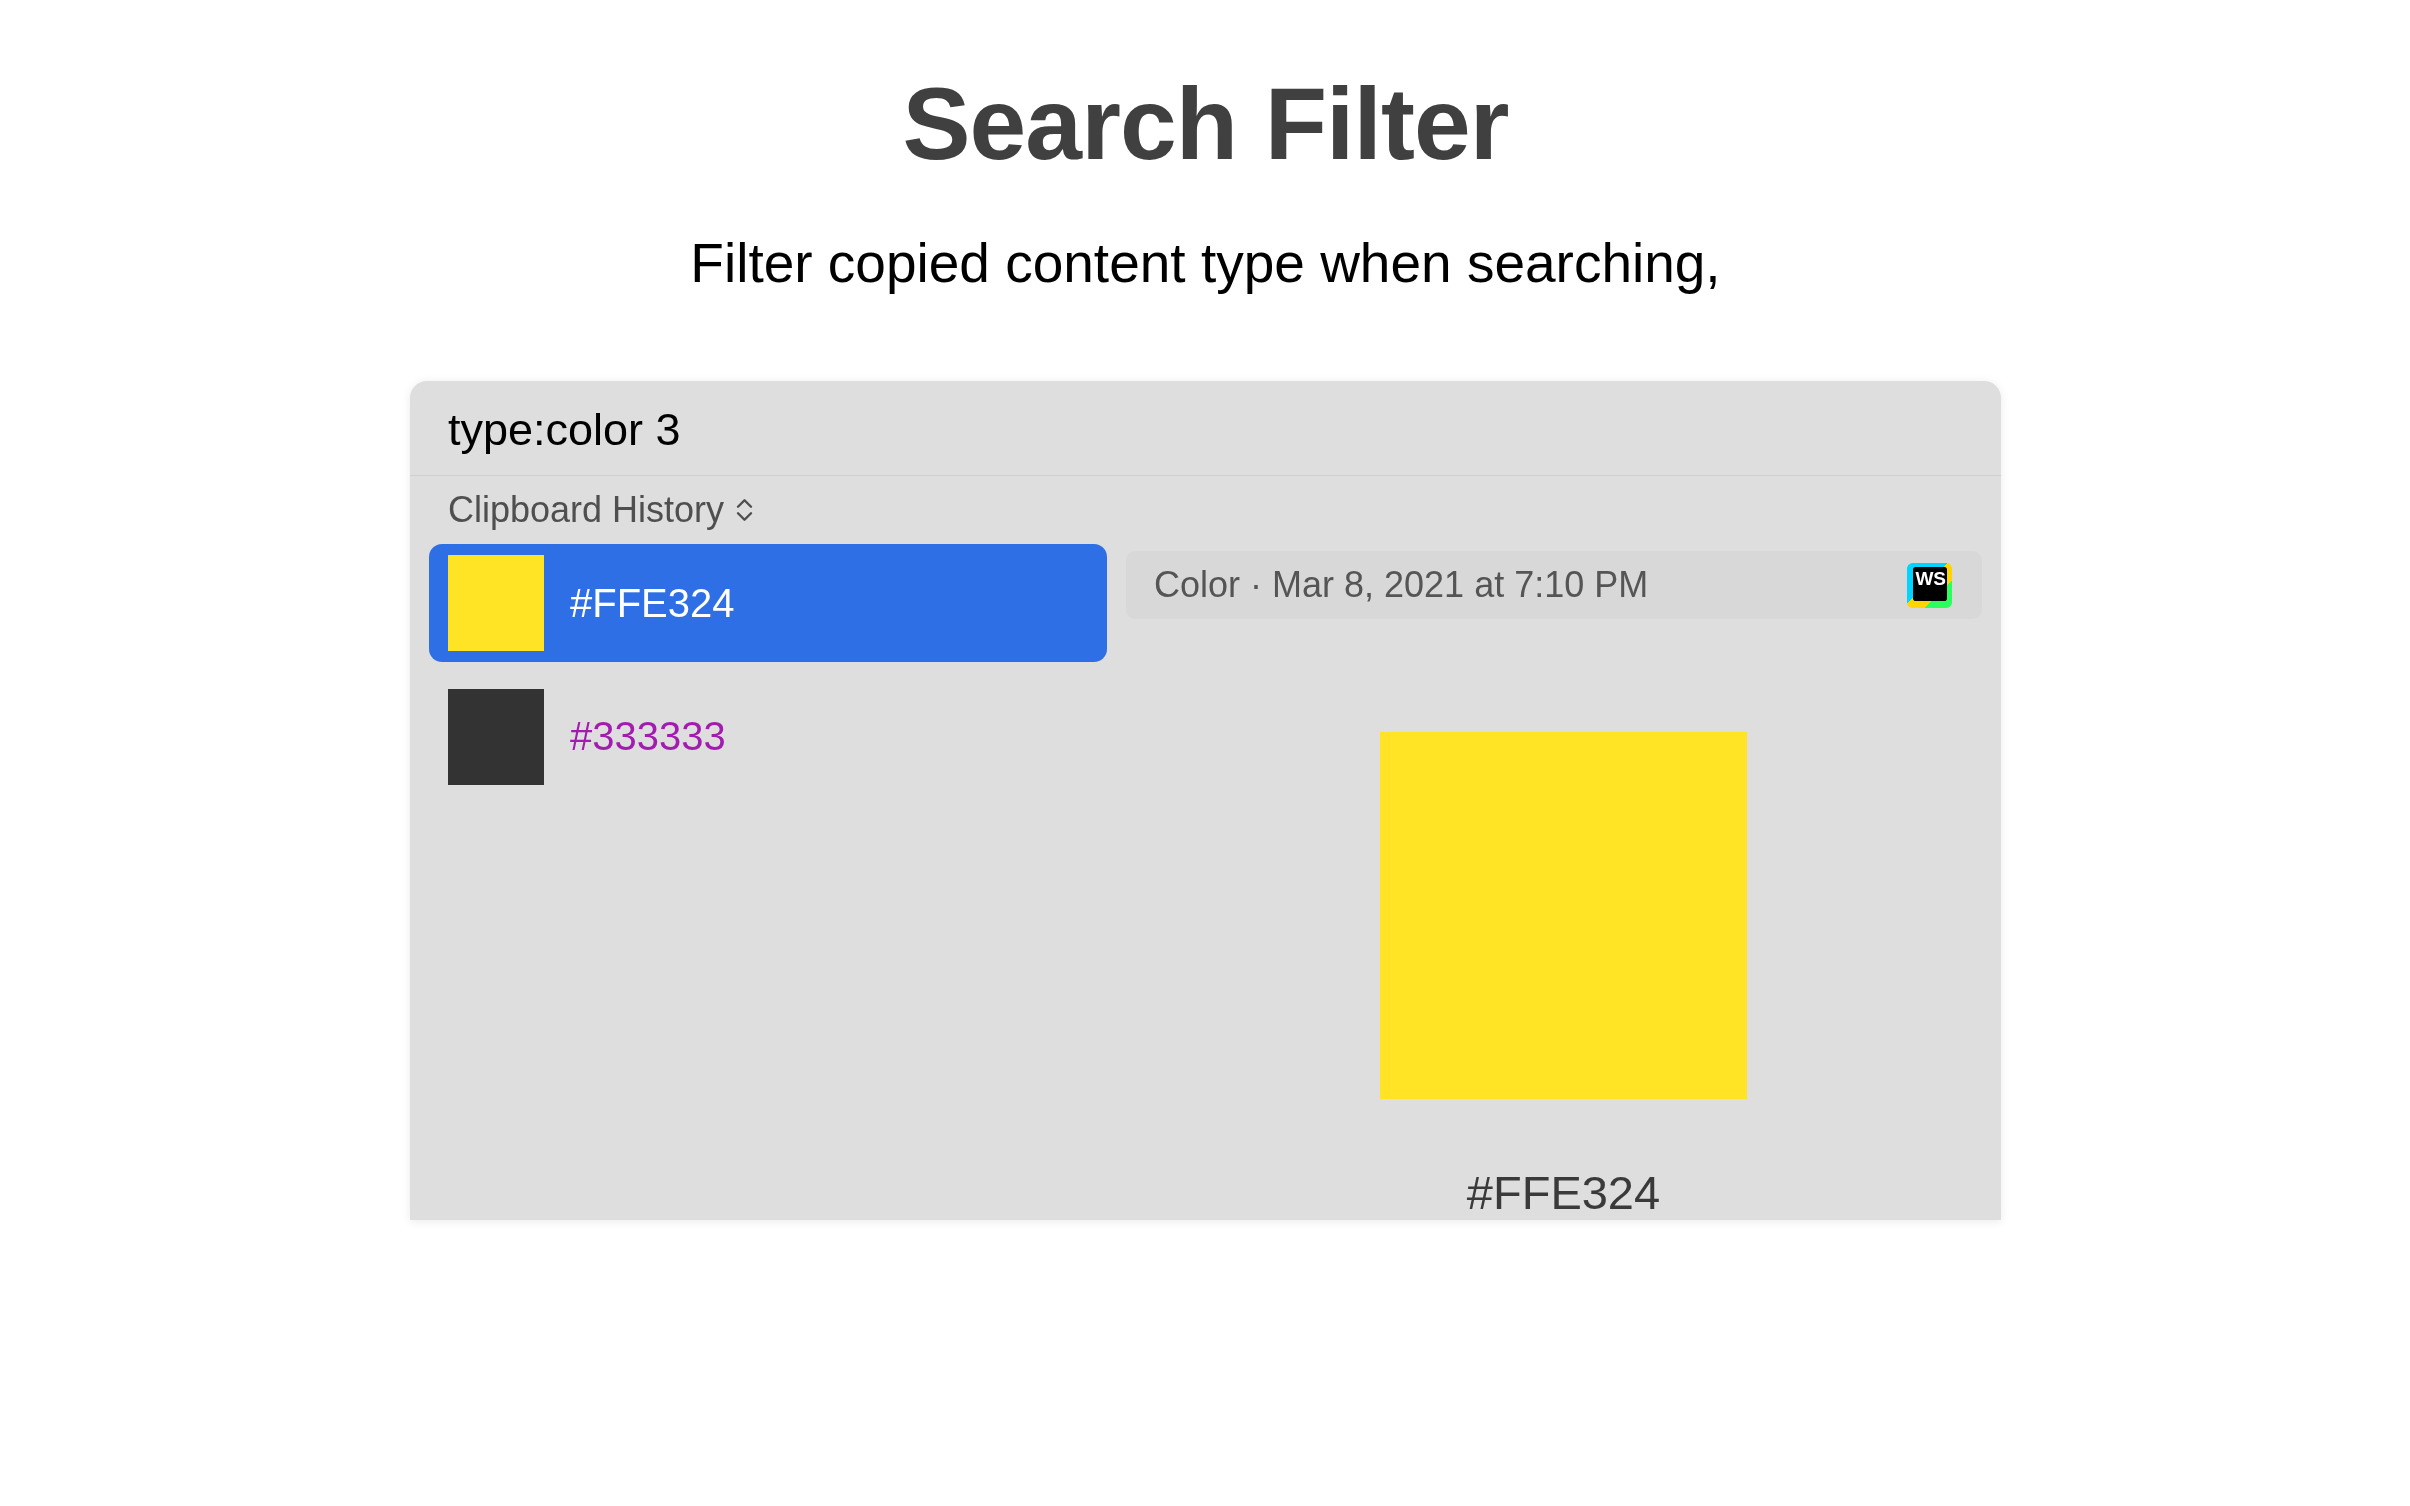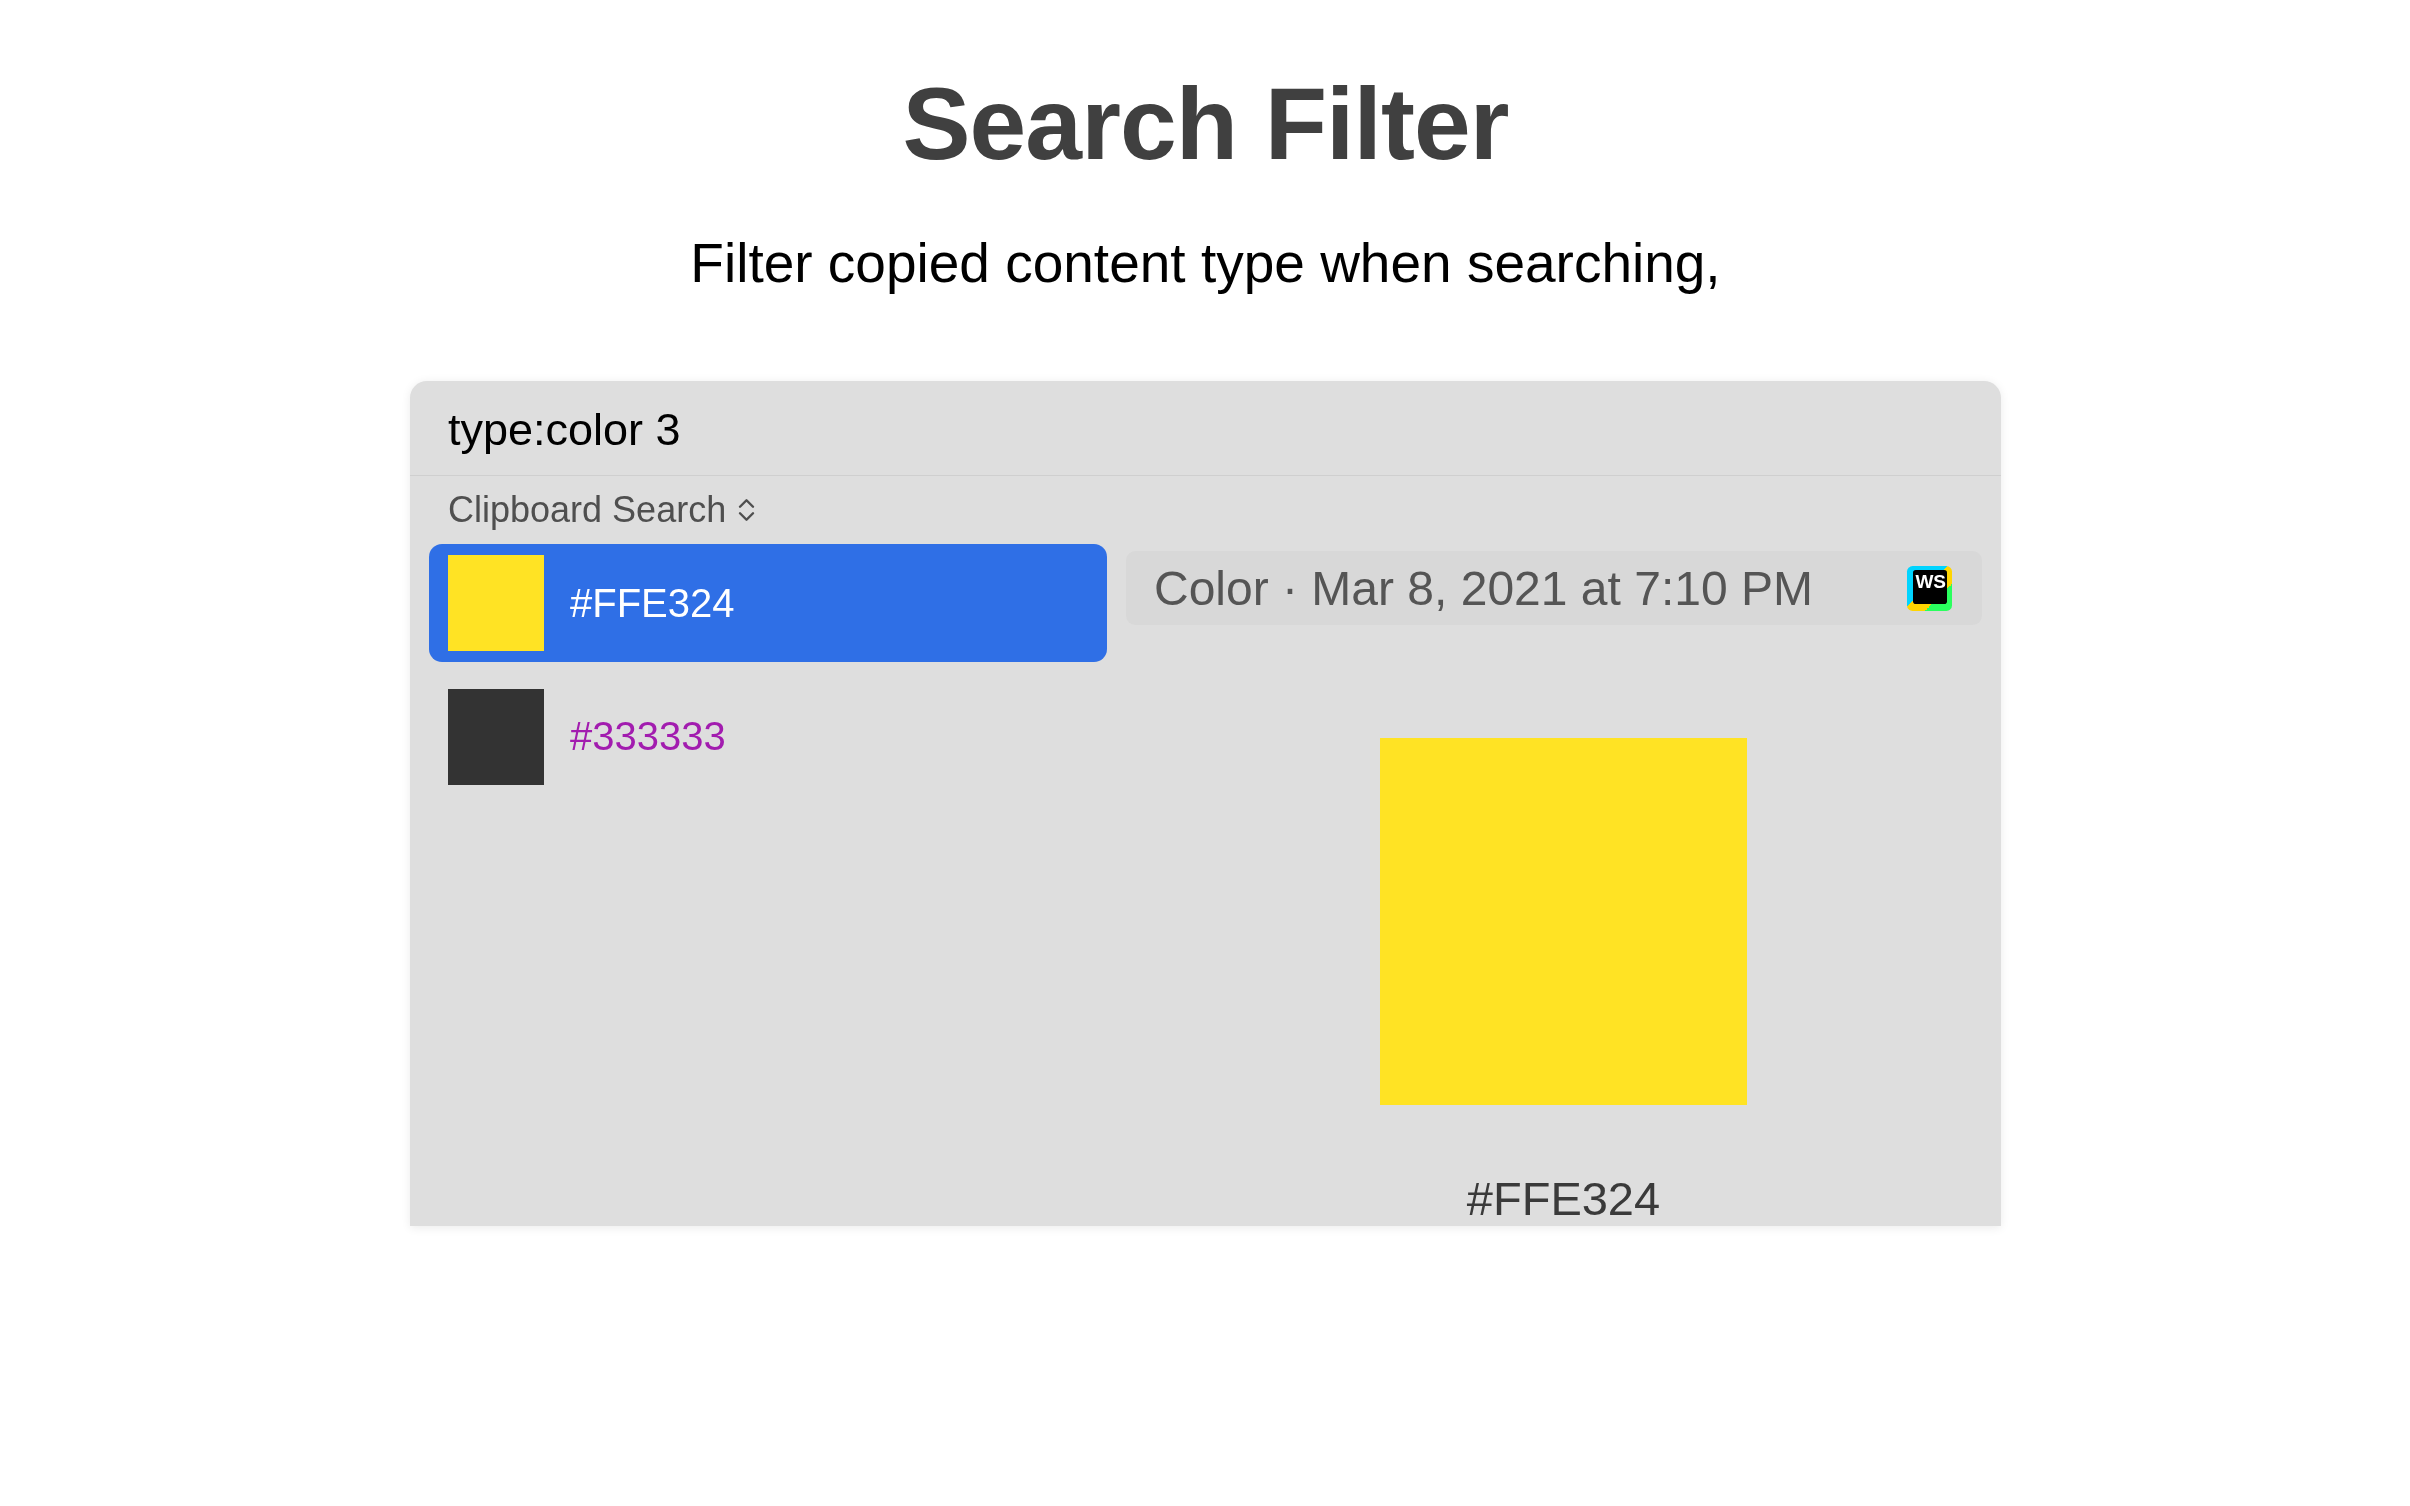--- a/index.html
+++ b/index.html
@@ -102,21 +102,21 @@
     .detail-header {
       display: flex;
       align-items: center;
       justify-content: space-between;
       padding: 9.4px 28px 9.4px 28px;
       background: #d8d8d8;
       border-radius: 9.4px;
       margin: 7.5px 19px 0 0;
     }
     .detail-meta {
-      font-size: 48px;
+      font-size: 36px;
       color: #555;
     }
     .app-icon {
       width: 49px;
       height: 49px;
       display: inline-flex;
       align-items: center;
       justify-content: center;
     }
     .app-icon-inner {
@@ -173,21 +173,21 @@
 <div class="page">
   <h1 class="hero-title">Search Filter</h1>
   <div class="hero-sub">
     <div>Filter copied content type when searching,</div>
   </div>
 
   <div class="app-window">
     <div class="search-bar">type:color 3</div>
 
     <div class="section-header">
-      <span>Clipboard Search</span>
+      <span>Clipboard History</span>
       <span class="chevron-sort">
         <svg viewBox="0 0 24 32">
           <path d="M4 12 L12 4 L20 12" fill="none" stroke="#4f4f4f" stroke-width="3" stroke-linecap="round" stroke-linejoin="round"></path>
           <path d="M4 20 L12 28 L20 20" fill="none" stroke="#4f4f4f" stroke-width="3" stroke-linecap="round" stroke-linejoin="round"></path>
         </svg>
       </span>
     </div>
 
     <div class="content-split">
       <div class="list-pane">

